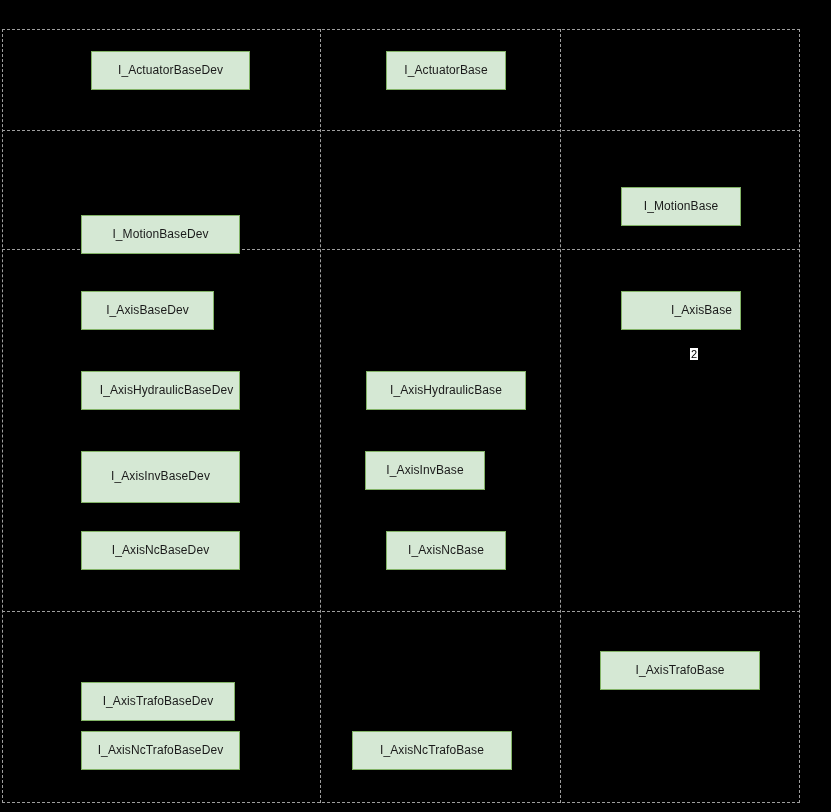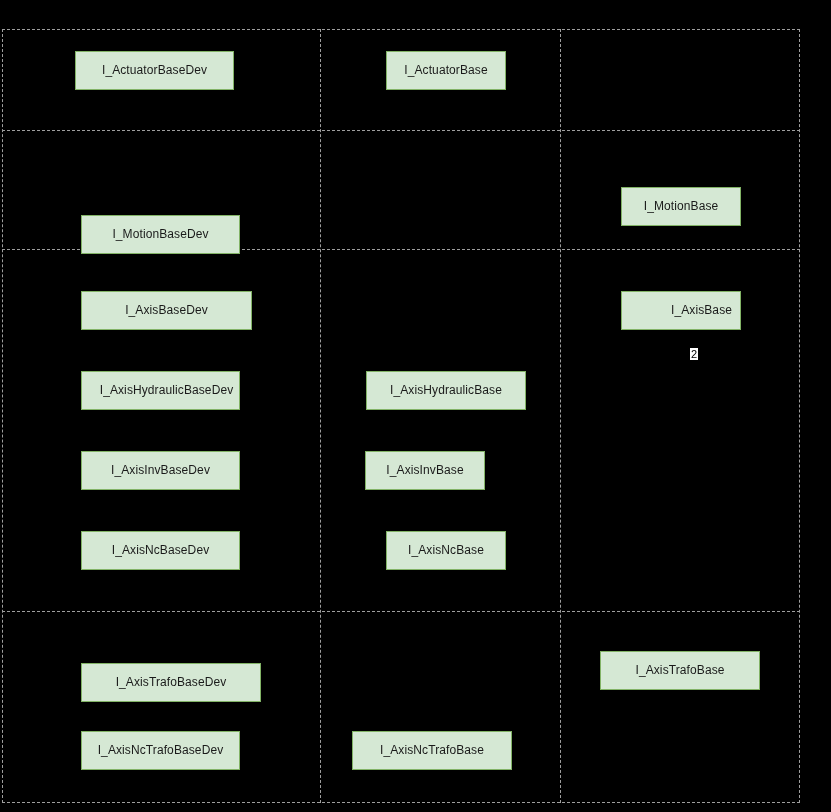--- a/index.html
+++ b/index.html
@@ -81,33 +81,33 @@
 
   <div id="dividers">
       <div class="divider-h" style="left: 2px; top: 130px; width: 798px;"></div>
       <div class="divider-h" style="left: 2px; top: 249px; width: 798px;"></div>
       <div class="divider-h" style="left: 2px; top: 611px; width: 798px;"></div>
       <div class="divider-v" style="left: 320px; top: 29px; height: 774px;"></div>
       <div class="divider-v" style="left: 560px; top: 29px; height: 774px;"></div>
     </div>
 
   <div id="nodes">
-      <div class="node" style="left: 75px; top: 51px; width: 159px; height: 39px;">I_ActuatorBaseDev</div>
+      <div class="node" style="left: 91px; top: 51px; width: 159px; height: 39px;">I_ActuatorBaseDev</div>
       <div class="node" style="left: 386px; top: 51px; width: 120px; height: 39px;">I_ActuatorBase</div>
       <div class="node" style="left: 81px; top: 171px; width: 159px; height: 39px; margin-top: 44px;">I_MotionBaseDev</div>
       <div class="node" style="left: 621px; top: 171px; width: 120px; height: 39px; margin-top: 16px;">I_MotionBase</div>
-      <div class="node" style="left: 81px; top: 291px; width: 171px; height: 39px;">I_AxisBaseDev</div>
+      <div class="node" style="left: 81px; top: 291px; width: 133px; height: 39px;">I_AxisBaseDev</div>
       <div class="node" style="left: 621px; top: 291px; width: 120px; height: 39px; padding-left: 41px;">I_AxisBase</div>
       <div class="node" style="left: 81px; top: 371px; width: 159px; height: 39px; padding-left: 12px;">I_AxisHydraulicBaseDev</div>
       <div class="node" style="left: 366px; top: 371px; width: 160px; height: 39px;">I_AxisHydraulicBase</div>
-      <div class="node" style="left: 81px; top: 451px; width: 159px; height: 39px;">I_AxisInvBaseDev</div>
+      <div class="node" style="left: 81px; top: 451px; width: 159px; height: 52px;">I_AxisInvBaseDev</div>
       <div class="node" style="left: 365px; top: 451px; width: 120px; height: 39px;">I_AxisInvBase</div>
       <div class="node" style="left: 81px; top: 531px; width: 159px; height: 39px;">I_AxisNcBaseDev</div>
       <div class="node" style="left: 386px; top: 531px; width: 120px; height: 39px;">I_AxisNcBase</div>
-      <div class="node" style="left: 81px; top: 663px; width: 180px; height: 39px;">I_AxisTrafoBaseDev</div>
+      <div class="node" style="left: 81px; top: 682px; width: 154px; height: 39px;">I_AxisTrafoBaseDev</div>
       <div class="node" style="left: 600px; top: 651px; width: 160px; height: 39px;">I_AxisTrafoBase</div>
       <div class="node" style="left: 81px; top: 731px; width: 159px; height: 39px;">I_AxisNcTrafoBaseDev</div>
       <div class="node" style="left: 352px; top: 731px; width: 160px; height: 39px;">I_AxisNcTrafoBase</div>
     </div>
 
   <div id="edge-labels">
       <div class="edge-label" style="left: 690px; top: 348px;">2</div>
     </div>
 
 </div>

